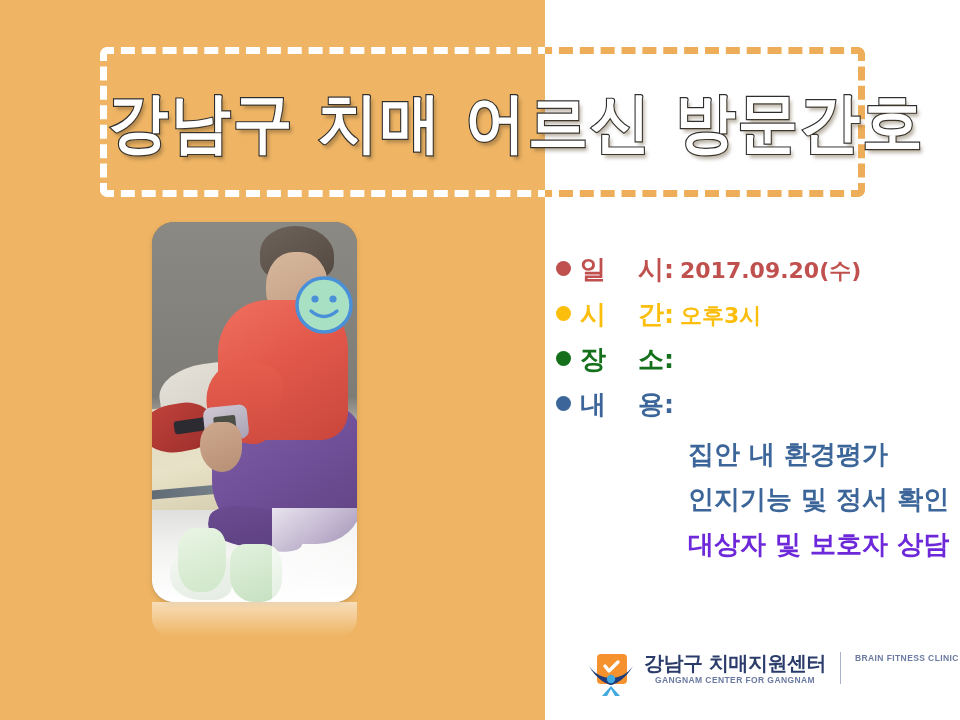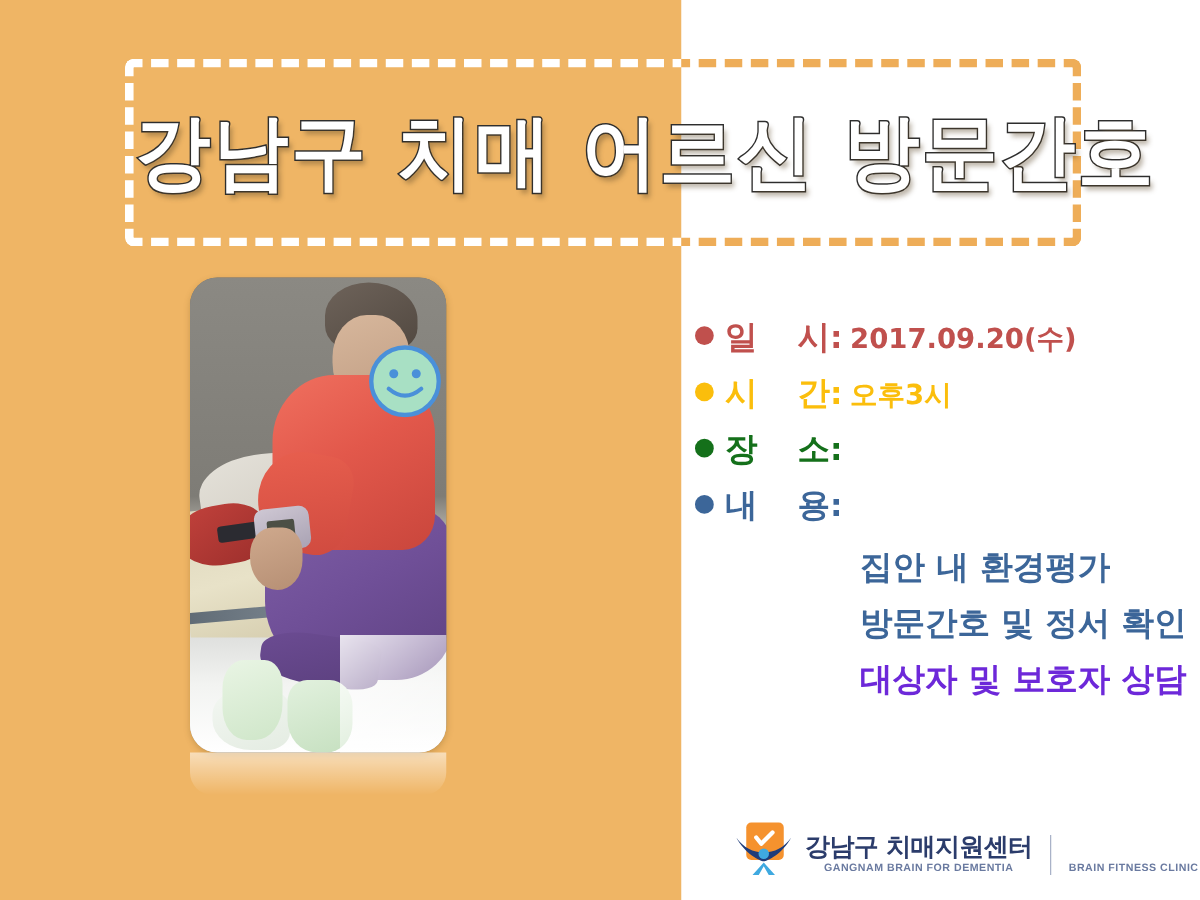--- a/index.html
+++ b/index.html
@@ -355,21 +355,21 @@
     font-family: "DejaVu Sans", "Liberation Sans", sans-serif;
     line-height: 45px;
   }
 
   
   .logo {
     position: absolute;
     left: 588px;
     top: 652px;
     display: flex;
-    align-items: flex-end;
+    align-items: flex-start;
     height: 48px;
   }
   .logo-mark {
     width: 46px;
     height: 44px;
     margin-right: 10px;
     flex: 0 0 auto;
   }
   .logo-block { display: flex; flex-direction: column; justify-content: center; }
   .logo-ko {
@@ -477,37 +477,37 @@
     <div class="info-row">
       <div class="bullet" style="background:#3C6699"></div>
       <div class="info-label" style="color:#3C6699">
         <span>내</span>
         <span>용</span>
       </div>
       <div class="info-colon" style="color:#3C6699">:</div>
     </div>
 
     <div class="info-sub" style="color:#3C6699">집안 내 환경평가</div>
-    <div class="info-sub" style="color:#3C6699">방문간호 및 정서 확인</div>
+    <div class="info-sub" style="color:#3C6699">인지기능 및 정서 확인</div>
     <div class="info-sub" style="color:#6d28d9">대상자 및 보호자 상담</div>
   </div>
 
   <div class="logo">
 
     <svg class="logo-mark" viewBox="0 0 46 44">
       <rect x="9" y="2" width="30" height="30" rx="4" fill="#F5922E"></rect>
       <path d="M1 14 C12 30 34 30 45 14 C38 27 26 33 23 33 C20 33 8 27 1 14 Z" fill="#1F3C7A"></path>
       <path d="M17 14 l4 5 l9 -9" fill="none" stroke="#FFFFFF" stroke-width="3.4" stroke-linecap="round" stroke-linejoin="round"></path>
       <path d="M23 25 L23 34 L14 44 L19 44 L23 37 L27 44 L32 44 L23 34 Z" fill="#3FA9E0"></path>
       <circle cx="23" cy="27" r="4.2" fill="#3FA9E0"></circle>
     </svg>
 
     <div class="logo-block">
       <div class="logo-ko">강남구 치매지원센터</div>
-      <div class="logo-en">GANGNAM BRAIN FOR DEMENTIA</div>
+      <div class="logo-en">GANGNAM CENTER FOR GANGNAM</div>
     </div>
 
     <div class="logo-divider"></div>
 
     <div class="logo-block">
       <div class="logo-en">BRAIN FITNESS CLINIC</div>
     </div>
   </div>
 
 </div>

